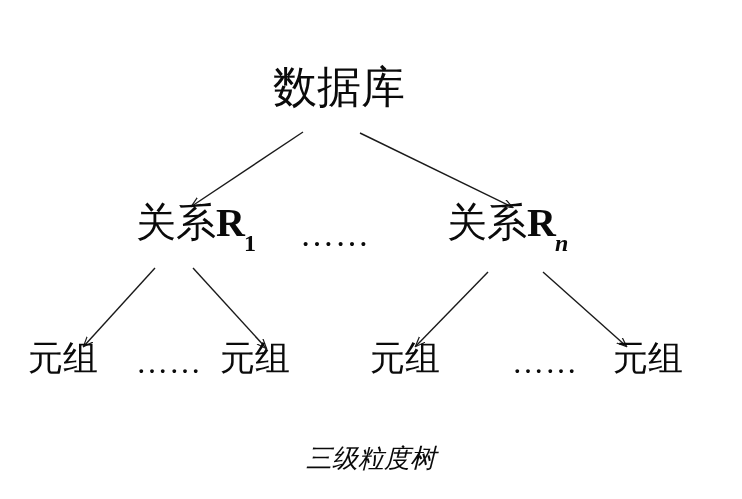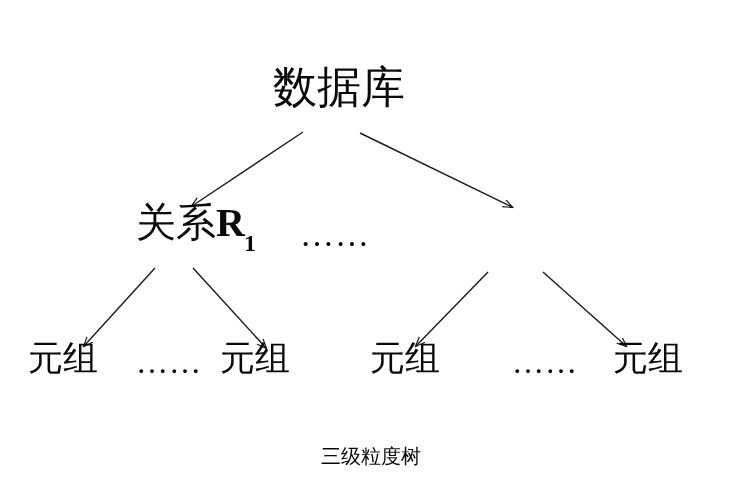--- a/index.html
+++ b/index.html
@@ -84,23 +84,24 @@
     left: 512px;
     top: 346px;
     font-size: 32px;
   }
   .caption {
     position: absolute;
     left: 0;
     right: 0;
     top: 446px;
     text-align: center;
-    font-size: 20px;
+    font-size: 26px;
     line-height: 1;
     color: #0a0a0a;
+    font-style: italic;
   }
   #edges {
     position: absolute;
     left: 0;
     top: 0;
     width: 742px;
     height: 499px;
     pointer-events: none;
   }
 </style>
@@ -124,20 +125,23 @@
   </svg>
 
   <div class="node root-node" id="node-database">数据库</div>
 
   <div class="node level2-node" id="node-relation-1">
     <span class="rel-label">关系</span><span class="rel-sym">R</span><span class="rel-sub">1</span>
   </div>
 
   <div class="ellipsis" id="ellipsis-level2">……</div>
 
+  <div class="node level2-node" id="node-relation-n">
+    <span class="rel-label">关系</span><span class="rel-sym">R</span><span class="rel-sub rel-sub-italic">n</span>
+  </div>
 
   <div class="node leaf-node" id="node-tuple-1">元组</div>
 
   <div class="ellipsis" id="ellipsis-leaf-left">……</div>
 
   <div class="node leaf-node" id="node-tuple-2">元组</div>
 
   <div class="node leaf-node" id="node-tuple-3">元组</div>
 
   <div class="ellipsis" id="ellipsis-leaf-right">……</div>

